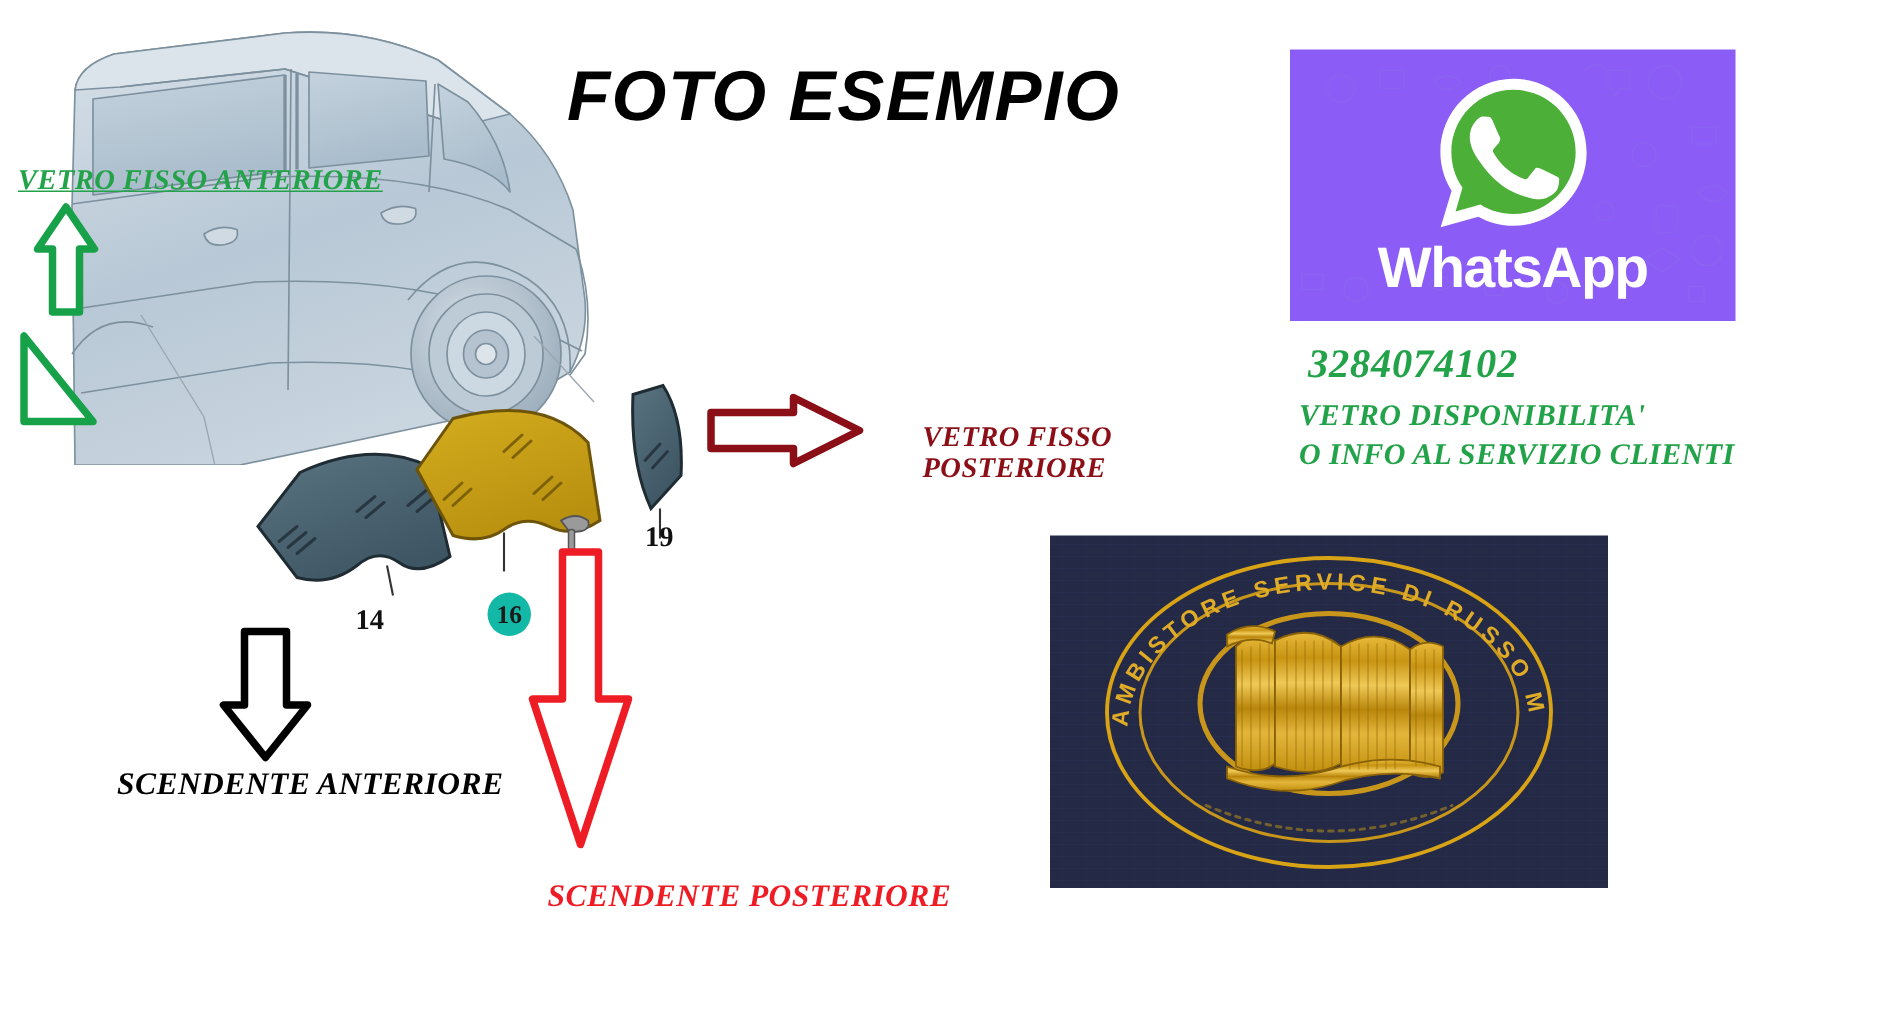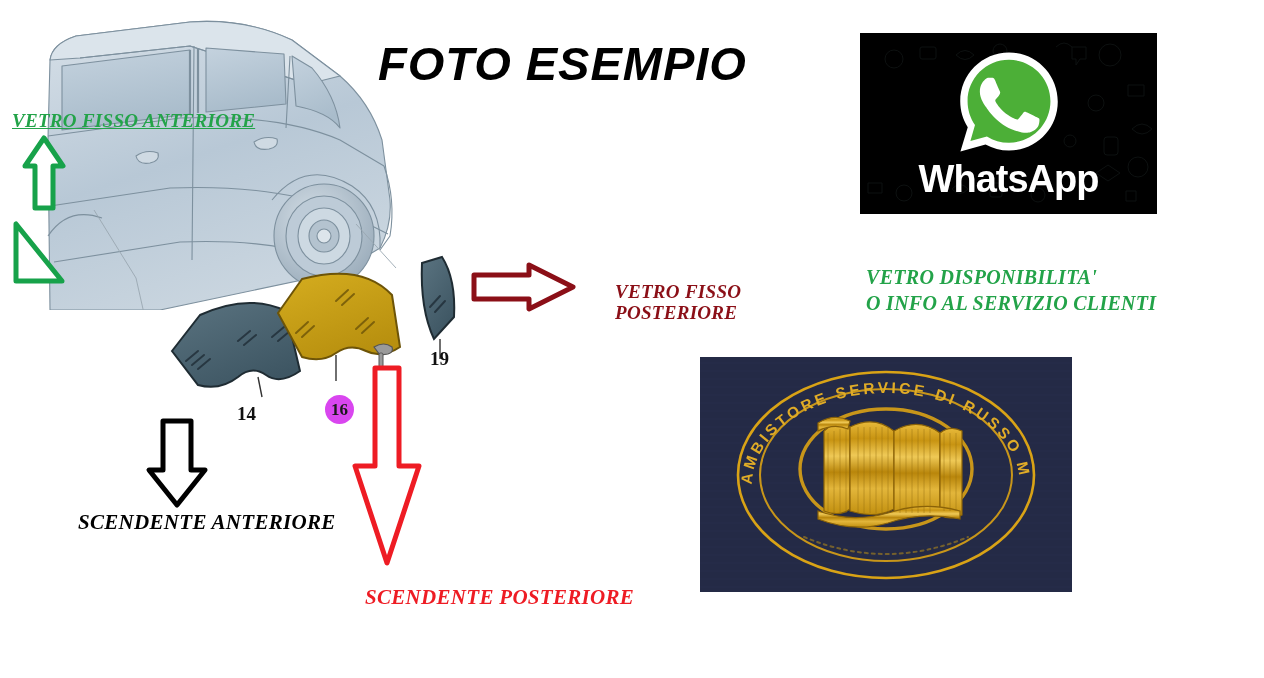--- a/index.html
+++ b/index.html
@@ -23,42 +23,42 @@
 
   .partnum{
     position:absolute;font-family:"Liberation Serif",serif;
     font-weight:bold;font-size:19px;color:#111;
   }
   #num-14{left:237px;top:403px;}
   #num-17{left:379px;top:396px;}
   #num-18{left:430px;top:348px;}
   #num-16{
     left:325px;top:395px;width:29px;height:29px;border-radius:50%;
-    background:#d946ef;color:#1a1a1a;font-size:17px;
+    background:#14b8a6;color:#1a1a1a;font-size:17px;
     display:flex;align-items:center;justify-content:center;
   }
 
   
   .ann{
     position:absolute;font-family:"Liberation Serif",serif;
     font-weight:bold;font-style:italic;white-space:pre-line;line-height:1.12;
   }
   #lbl-vfa{left:12px;top:110px;font-size:19px;color:#23a349;letter-spacing:.3px;text-decoration:underline;}
   #lbl-vfp{left:615px;top:281px;font-size:19px;color:#8b0f17;letter-spacing:.3px;}
   #lbl-sa{left:78px;top:511px;font-size:21px;color:#000;letter-spacing:.3px;}
   #lbl-sp{left:350px;top:586px;font-size:21px;color:#ee1c24;letter-spacing:.3px;margin-left:15px;}
 
   
   #arrows{position:absolute;left:0;top:0;width:1264px;height:678px;
           pointer-events:none;}
 
   
   #whatsapp-box{
     position:absolute;left:860px;top:33px;width:297px;height:181px;
-    background:#000000;overflow:hidden;
+    background:#8b5cf6;overflow:hidden;
   }
   #whatsapp-box .texture{
     position:absolute;inset:0;opacity:.17;
   }
   #wa-logo{position:absolute;left:50%;top:14px;transform:translateX(-50%);
            width:110px;height:110px;}
   #wa-word{
     position:absolute;left:0;right:0;top:125px;text-align:center;
     font-family:"Liberation Sans",sans-serif;font-weight:bold;
     font-size:38px;color:#ffffff;letter-spacing:-1px;
@@ -261,20 +261,21 @@
                c-1.5,1.6 -5.6,5.4 -5.6,13.3 c0,7.8 5.7,15.4 6.5,16.5 c0.8,1.1 11.1,17.7 27.4,24.1
                c13.5,5.3 16.3,4.3 19.2,4 c2.9,-0.3 9.4,-3.8 10.8,-7.6 c1.3,-3.7 1.3,-6.9 0.9,-7.6
                c-0.4,-0.7 -1.5,-1.1 -3.1,-1.9 c-1.6,-0.8 -9.4,-4.6 -10.9,-5.2 c-1.5,-0.5 -2.5,-0.8 -3.6,0.8
                c-1.1,1.6 -4.1,5.2 -5,6.3 c-0.9,1.1 -1.8,1.2 -3.4,0.4 c-1.6,-0.8 -6.7,-2.5 -12.8,-7.9
                c-4.7,-4.2 -7.9,-9.4 -8.8,-11 c-0.9,-1.6 -0.1,-2.4 0.7,-3.2 c0.7,-0.7 1.6,-1.9 2.4,-2.8
                c0.8,-0.9 1.1,-1.6 1.6,-2.7 c0.5,-1.1 0.3,-2 -0.1,-2.8 C48.5,45.5 45.5,38 44.8,36.4 Z" fill="#ffffff"></path>
     </svg>
     <div id="wa-word">WhatsApp</div>
   </div>
 
+  <div id="phone-number">3284074102</div>
   <div id="cta-lines">VETRO DISPONIBILITA'
 O INFO AL SERVIZIO CLIENTI</div>
 
   <div id="shop-logo">
     <svg class="weave" viewBox="0 0 372 235" preserveAspectRatio="none">
       <g stroke="#3a406a" stroke-width="0.7" opacity=".6">
         <path d="M0,6 H372 M0,14 H372 M0,22 H372 M0,30 H372 M0,38 H372 M0,46 H372
                  M0,54 H372 M0,62 H372 M0,70 H372 M0,78 H372 M0,86 H372 M0,94 H372
                  M0,102 H372 M0,110 H372 M0,118 H372 M0,126 H372 M0,134 H372 M0,142 H372
                  M0,150 H372 M0,158 H372 M0,166 H372 M0,174 H372 M0,182 H372 M0,190 H372

